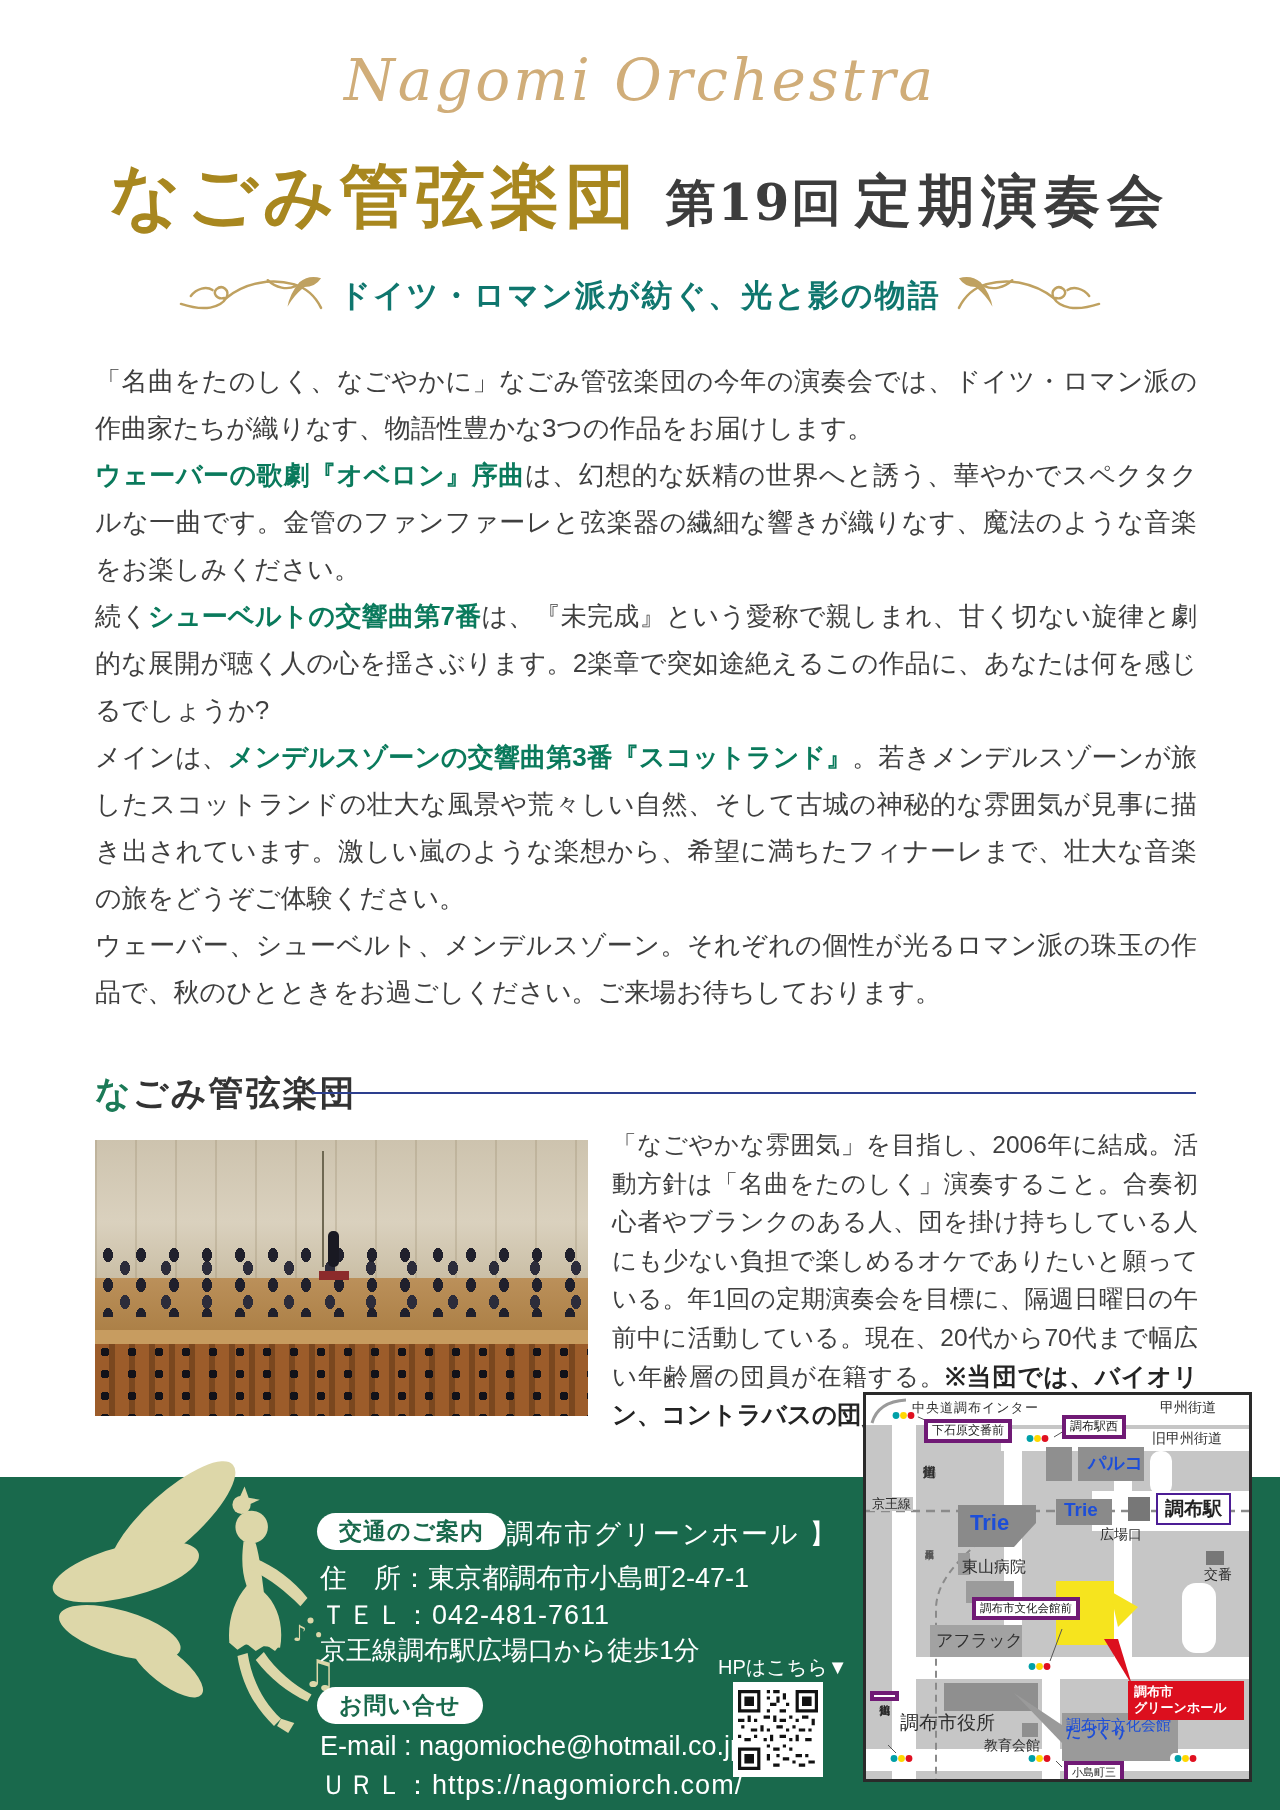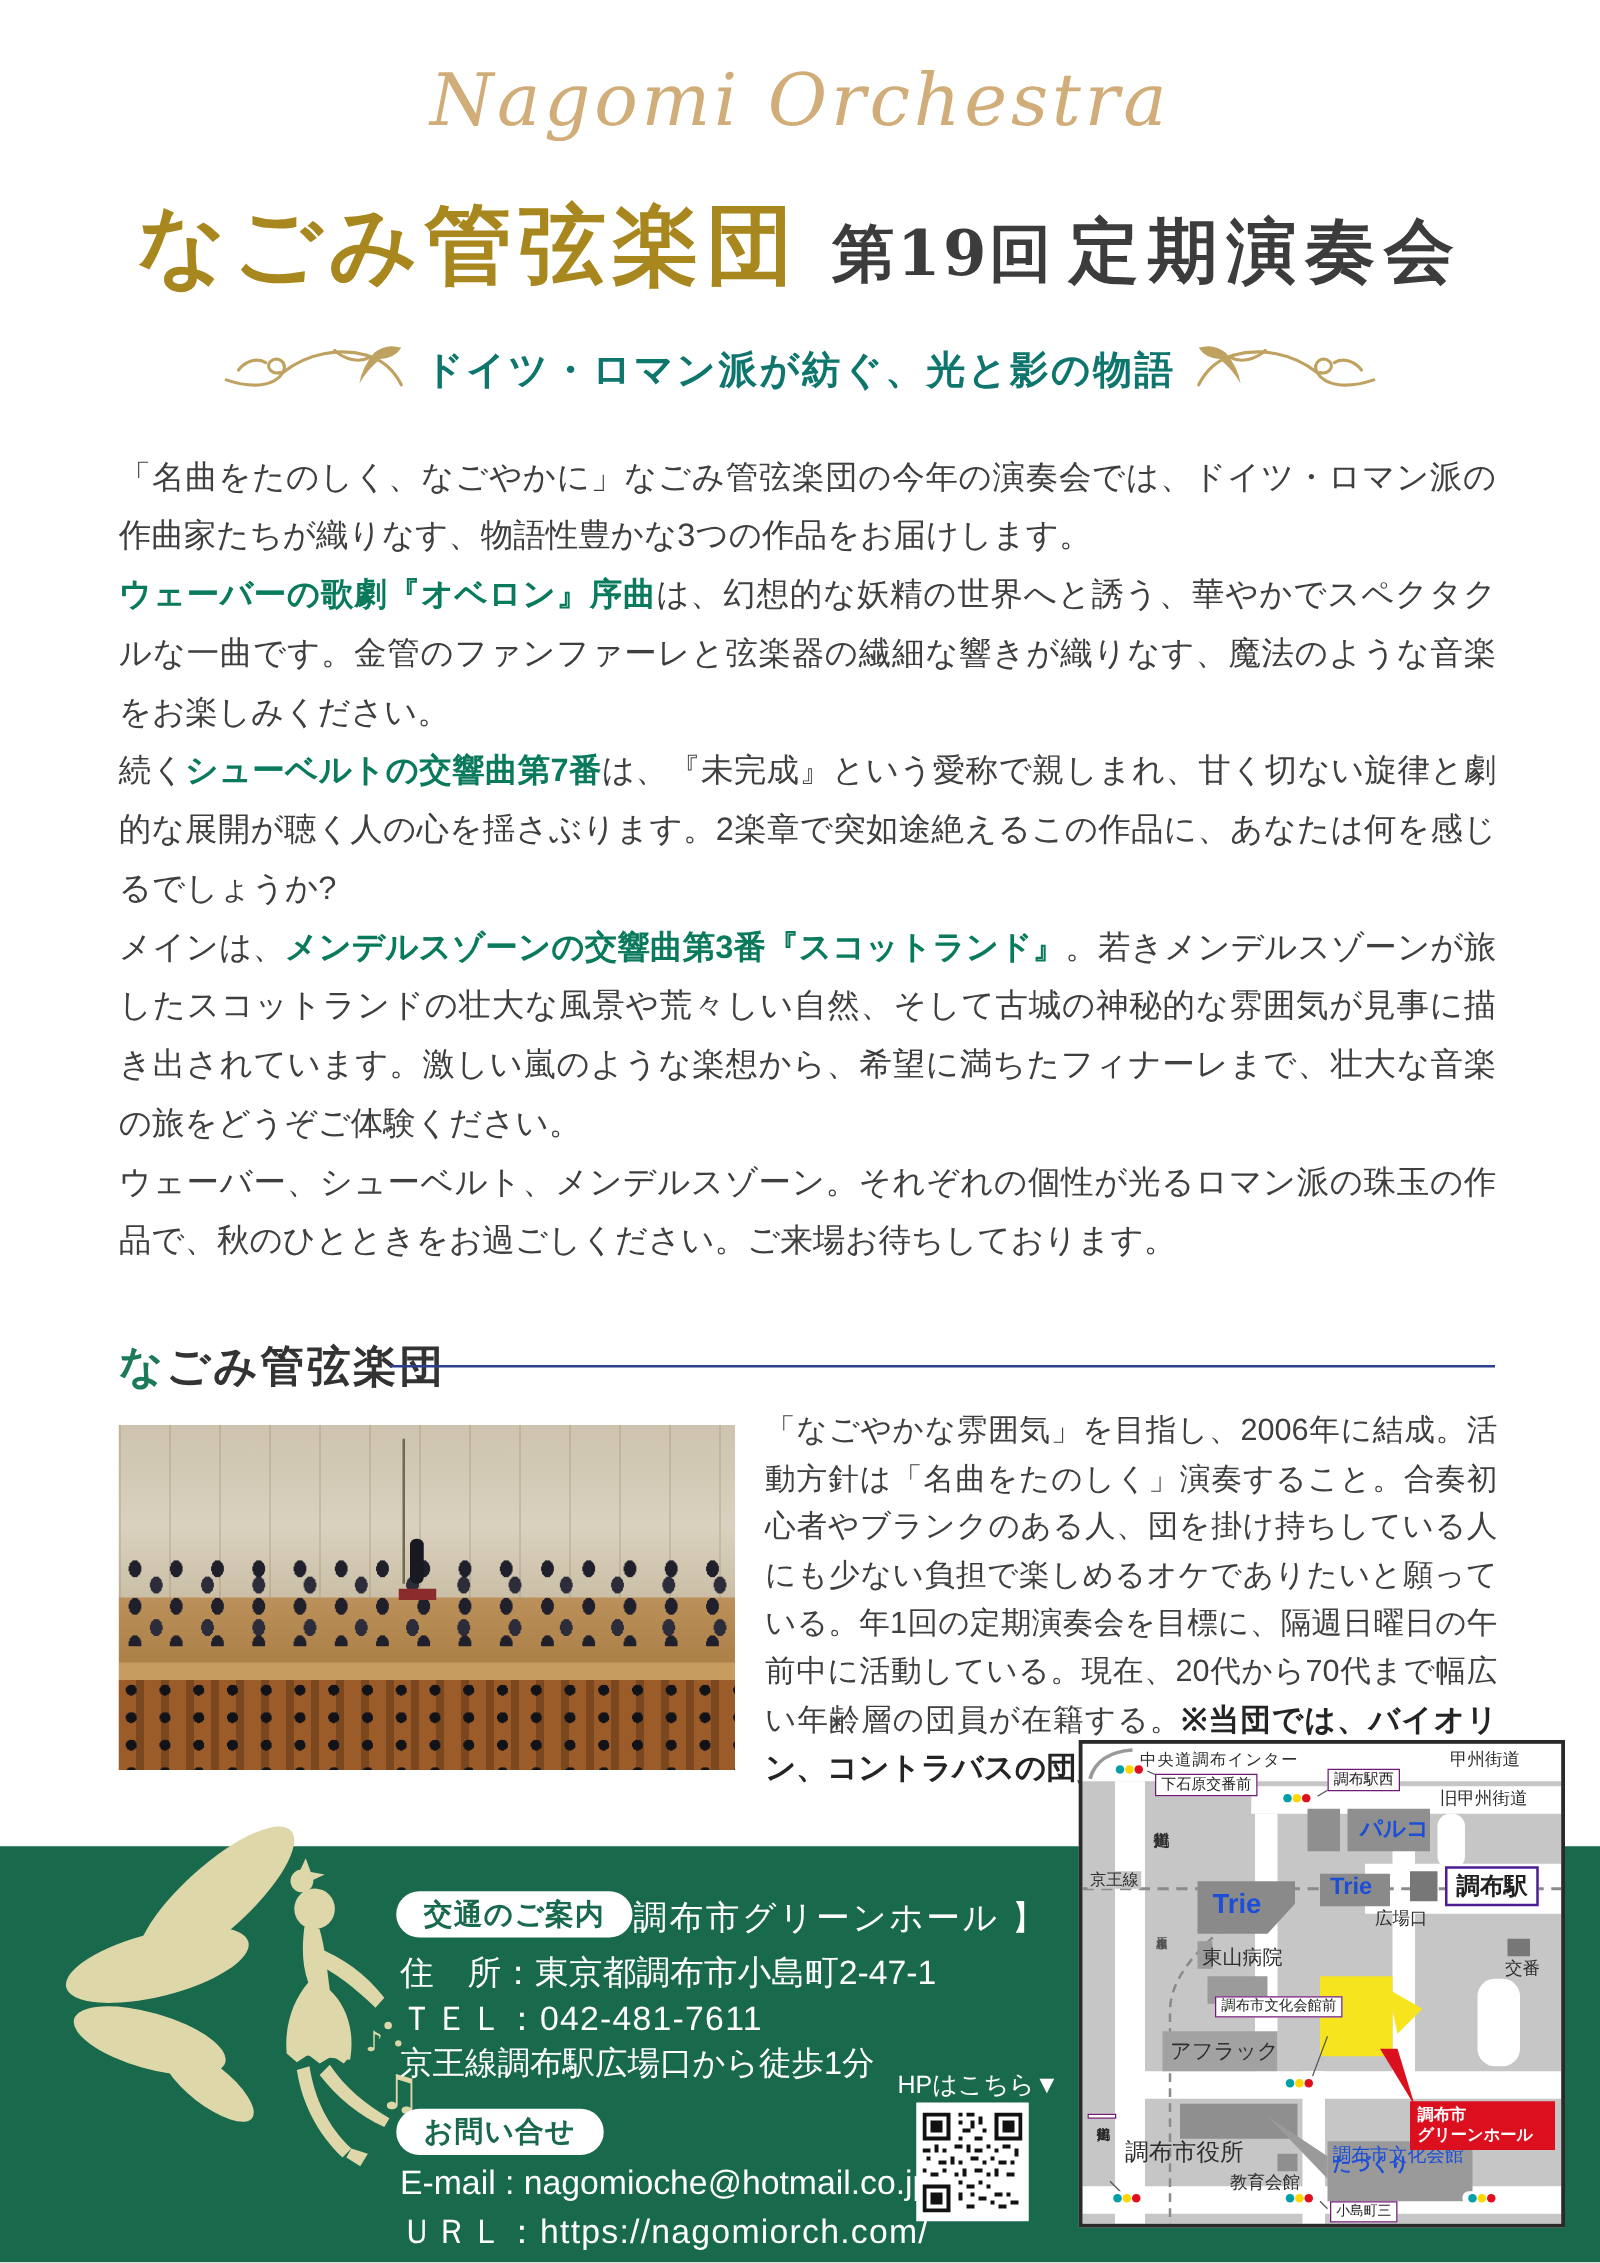--- a/index.html
+++ b/index.html
@@ -76,21 +76,21 @@
   .hp-label{position:absolute;left:718px;top:1654px;color:#fff;font-size:20px;z-index:2;}
   .qr{position:absolute;left:733px;top:1682px;width:90px;height:95px;background:#fff;z-index:2;
       display:flex;align-items:center;justify-content:center;}
   .qr svg{width:80px;height:80px;}
 
   
   .map{position:absolute;left:863px;top:1392px;width:389px;height:390px;background:#c6c6c6;
        border:3px solid #2a2a2a;box-sizing:border-box;z-index:3;overflow:hidden;}
   .map svg.base{position:absolute;left:0;top:0;width:383px;height:384px;}
   .mtext{position:absolute;color:#2e2e2e;white-space:nowrap;line-height:1.05;}
-  .mbox{position:absolute;background:#fff;border:1px solid #701a75;color:#222;
+  .mbox{position:absolute;background:#fff;border:4px solid #701a75;color:#222;
         padding:1px 4px;white-space:nowrap;line-height:1.15;}
   .mwhite{position:absolute;color:#1d4ed8;font-weight:bold;white-space:nowrap;line-height:1.1;}
   .vert{writing-mode:vertical-rl;text-orientation:upright;}
   .stbox{position:absolute;background:#fff;border:2px solid #4c1d95;color:#222;font-weight:bold;
          padding:1px 7px;white-space:nowrap;}
   .callout{position:absolute;left:262px;top:286px;width:104px;background:#dc0f1e;color:#fff;
            font-size:13px;font-weight:bold;padding:3px 6px;line-height:1.25;}
 </style>
 </head>
 <body>

